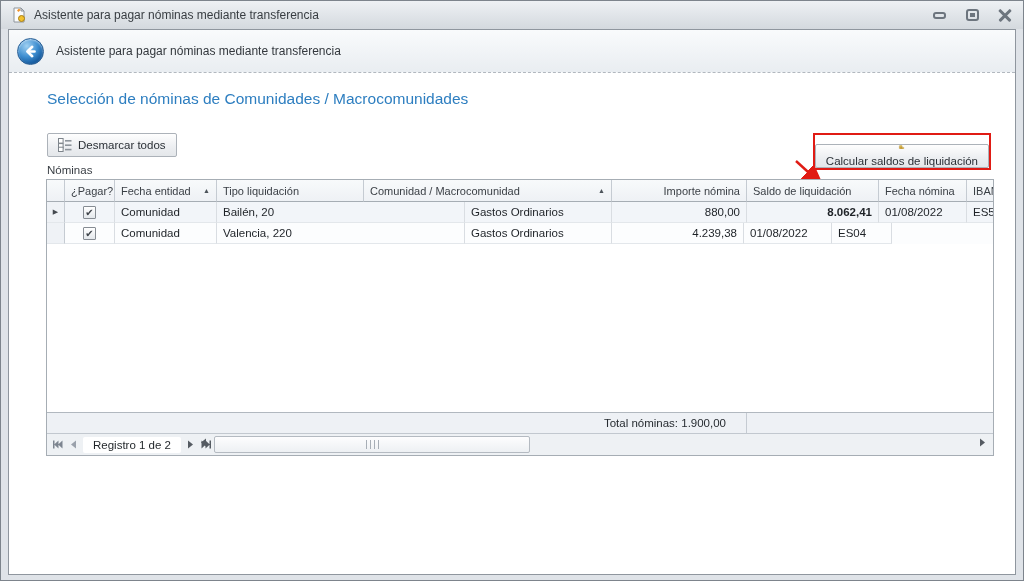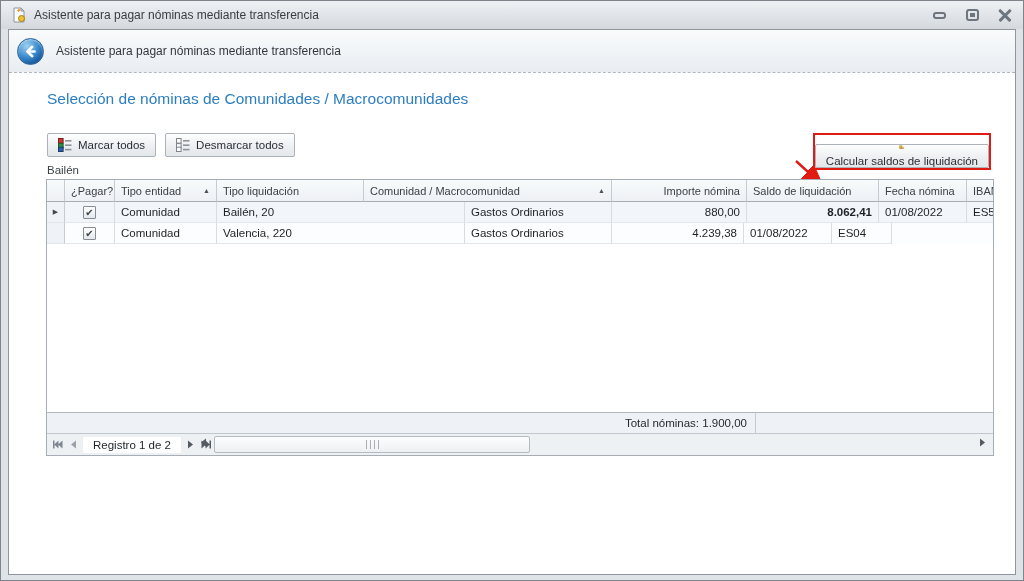--- a/index.html
+++ b/index.html
@@ -64,21 +64,21 @@
   .row-b { background:#fcfdfe; }
   .cell-right { justify-content:flex-end; }
   .cell-center { justify-content:center; }
   .row-indicator { font-size:7px; color:#44494f; }
   .checkbox { width:13px; height:13px; border:1px solid #868c93; border-radius:1px;
     background:linear-gradient(#ffffff,#e4e8ec); display:flex; align-items:center; justify-content:center;
     font-size:10px; color:#3f444a; line-height:11px; }
   .gfill { flex:1 1 auto; background:#fff; }
   .gsummary { height:21px; background:#eef1f5; border-top:1px solid #b1b8bf; display:flex; align-items:center; }
   .summary-box { width:700px; border-right:1px solid #c5cbd2; height:100%; display:flex; align-items:center;
-    justify-content:flex-end; padding-right:8px; font-size:11.5px; color:#272c31;margin-left:9px; }
+    justify-content:flex-end; padding-right:20px; font-size:11.5px; color:#272c31; }
   .gnav { height:22px; background:#eef1f4; border-top:1px solid #c2c8cf; position:relative; display:flex; align-items:center; padding-left:5px; gap:6px; }
   .nav-ic { display:flex; align-items:center; }
   .pager-label { background:#fff; border-radius:2px; padding:2px 10px; font-size:11.5px; color:#1f2428; }
   .scroll-left { position:absolute; left:152px; top:4px; font-size:9px; color:#7d8590; }
   .scroll-right { position:absolute; right:6px; top:4px; font-size:9px; color:#555b62; }
   .hthumb { position:absolute; left:167px; top:2px; width:316px; height:17px; border:1px solid #b4bac1; border-radius:2px;
     background:linear-gradient(#fdfdfe,#edf0f3); display:flex; align-items:center; justify-content:center; }
   .grip { width:13px; height:9px; background:repeating-linear-gradient(90deg,#a7aeb6 0 1px,transparent 1px 4px); }
 
   
@@ -133,31 +133,20 @@
       </span>
       <span class="band-title">Asistente para pagar nóminas mediante transferencia</span>
     </div>
 
     <div class="heading">Selección de nóminas de Comunidades / Macrocomunidades</div>
 
     <div class="toolbar">
       <div class="tgroup">
         <button class="btn">
           <svg width="14" height="14" viewBox="0 0 14 14">
-            <rect x="0.5" y="0.5" width="4.6" height="4.6" fill="#c23a30" stroke="#7c1f18"></rect>
-            <rect x="0.5" y="5.6" width="4.6" height="4.6" fill="#2f9140" stroke="#1c5c27"></rect>
-            <rect x="0.5" y="9.2" width="4.6" height="4.3" fill="#2e5fa8" stroke="#1c3c6e"></rect>
-            <rect x="7" y="2" width="6.5" height="1.6" fill="#8d949b"></rect>
-            <rect x="7" y="6.4" width="6.5" height="1.6" fill="#8d949b"></rect>
-            <rect x="7" y="10.8" width="6.5" height="1.6" fill="#8d949b"></rect>
-          </svg>
-          <span>Marcar todos</span>
-        </button>
-        <button class="btn">
-          <svg width="14" height="14" viewBox="0 0 14 14">
             <rect x="0.5" y="0.5" width="4.6" height="4.6" fill="#ffffff" stroke="#7d848b"></rect>
             <rect x="0.5" y="5.6" width="4.6" height="4.6" fill="#ffffff" stroke="#7d848b"></rect>
             <rect x="0.5" y="9.2" width="4.6" height="4.3" fill="#ffffff" stroke="#7d848b"></rect>
             <rect x="7" y="2" width="6.5" height="1.6" fill="#8d949b"></rect>
             <rect x="7" y="6.4" width="6.5" height="1.6" fill="#8d949b"></rect>
             <rect x="7" y="10.8" width="6.5" height="1.6" fill="#8d949b"></rect>
           </svg>
           <span>Desmarcar todos</span>
         </button>
       </div>
@@ -180,32 +169,32 @@
 
     <svg class="anno-arrow" width="50" height="32" viewBox="0 0 50 32">
       <defs>
         <marker id="ah" markerWidth="9" markerHeight="9" refX="6.5" refY="3.5" orient="auto">
           <path d="M0,0 L8,3.5 L0,7 z" fill="#e01b14" stroke="#e01b14"></path>
         </marker>
       </defs>
       <line x1="12" y1="2" x2="35" y2="23" stroke="#e01b14" stroke-width="2.4" marker-end="url(#ah)" fill="#e01b14"></line>
     </svg>
 
-    <div class="grid-label">Bailén</div>
+    <div class="grid-label">Nóminas</div>
 
     <div class="grid">
       <div class="grow ghead-row">
           <div class="gcell ghead" style="width: 18px;">
             <span></span>
           </div>
           <div class="gcell ghead" style="width: 50px;">
             <span>¿Pagar?</span>
           </div>
           <div class="gcell ghead" style="width: 102px;">
-            <span>Tipo entidad</span>
+            <span>Fecha entidad</span>
             <span class="sort">▲</span>
           </div>
           <div class="gcell ghead" style="width: 147px;">
             <span>Tipo liquidación</span>
           </div>
           <div class="gcell ghead" style="width: 248px;">
             <span>Comunidad / Macrocomunidad</span>
             <span class="sort">▲</span>
           </div>
           <div class="gcell ghead" style="width: 135px; justify-content: flex-end;">

